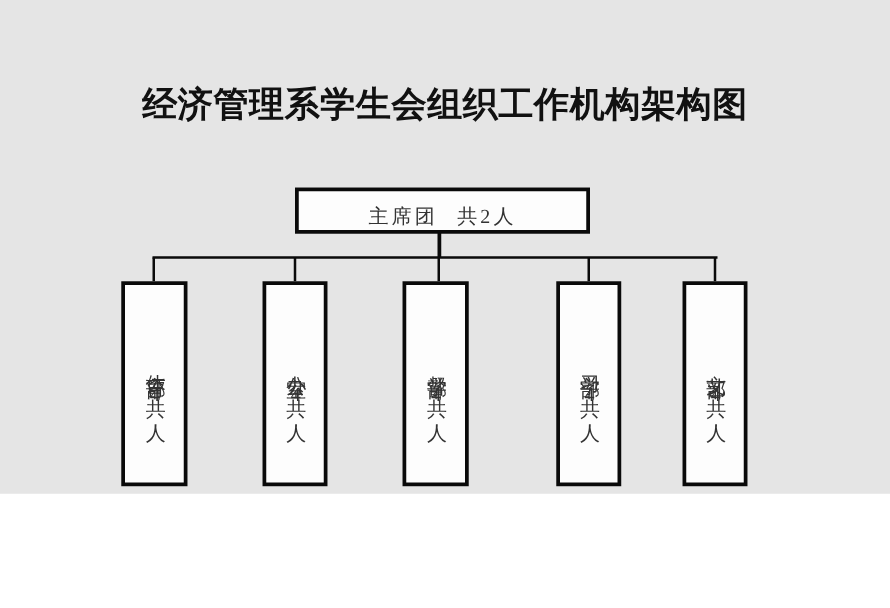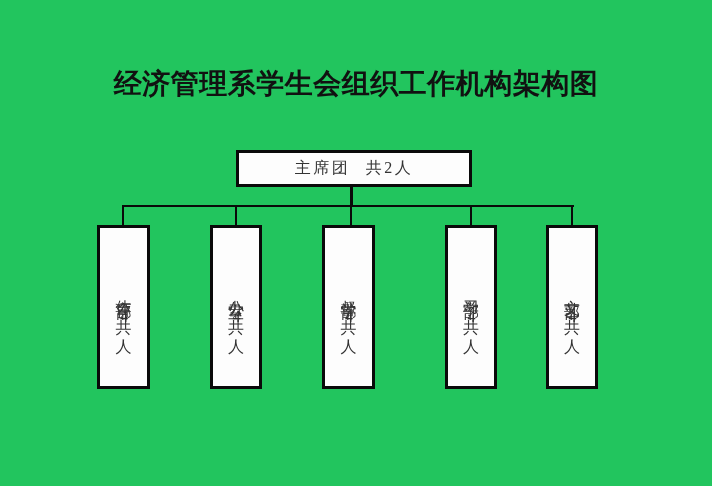--- a/index.html
+++ b/index.html
@@ -1,20 +1,20 @@
 <!DOCTYPE html>
 <html><head>
 <meta charset="utf-8">
 <style>
   html, body { margin: 0; padding: 0; }
   .page {
     position: relative;
     width: 712px;
-    height: 486px;
-    background: #22c55e;
+    height: 395px;
+    background: #e5e5e5;
     overflow: hidden;
     font-family: "Liberation Serif", serif;
   }
   .chart-title {
     position: absolute;
     left: 0;
     top: 66px;
     width: 712px;
     text-align: center;
     font-family: "Liberation Sans", sans-serif;
@@ -28,21 +28,21 @@
   .root-box {
     position: absolute;
     left: 236px;
     top: 150px;
     width: 236px;
     height: 37px;
     box-sizing: border-box;
     border: 3px solid #0a0a0a;
     background: #fdfdfd;
     display: flex;
-    align-items: center;
+    align-items: flex-end;
     justify-content: center;
   }
   .root-label {
     font-family: "Liberation Serif", serif;
     font-size: 16px;
     letter-spacing: 2.5px;
     word-spacing: 9px;
     color: #333333;
     white-space: nowrap;
   }

